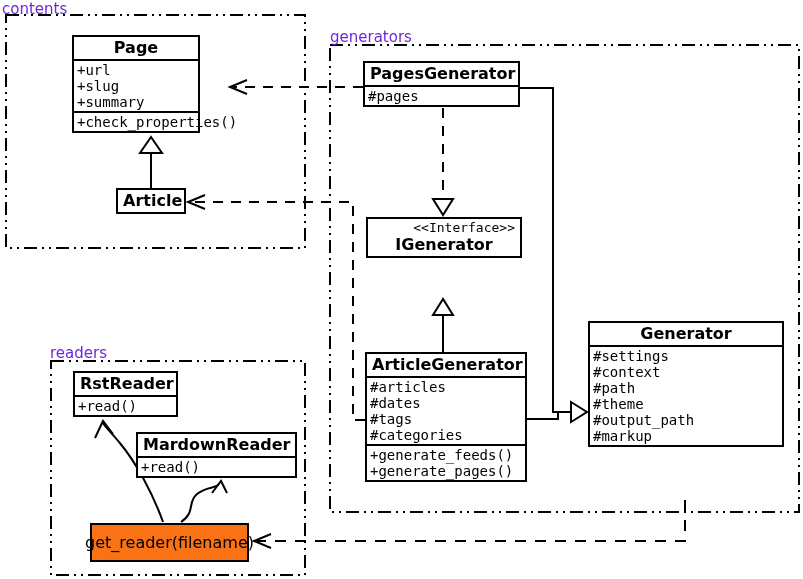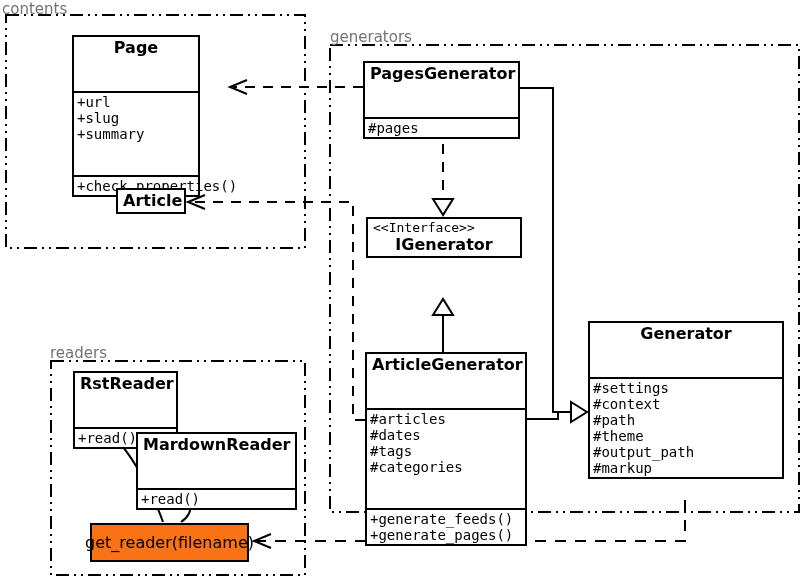--- a/index.html
+++ b/index.html
@@ -2,38 +2,38 @@
 <html><head>
 <meta charset="utf-8">
 <style>
   html,body{margin:0;padding:0;background:#fff;}
   #canvas{
     position:relative;width:803px;height:579px;background:#ffffff;
     font-family:"DejaVu Sans",sans-serif;color:#000;overflow:hidden;
   }
   #wires{position:absolute;left:0;top:0;width:803px;height:579px;}
   .pkg-label{
-    position:absolute;font:15px "DejaVu Sans",sans-serif;color:#737373;
+    position:absolute;font:15px "DejaVu Sans",sans-serif;color:#6d28d9;
     white-space:nowrap;z-index:3;
   }
   .cls{
     position:absolute;background:#fff;border:2px solid #000;
     box-sizing:border-box;z-index:2;
   }
   .cls .title{
     text-align:center;font-weight:bold;font-size:16px;line-height:20px;
     padding:1px 5px;white-space:nowrap;
   }
   .cls .stereo{
-    text-align:left;font-family:"DejaVu Sans Mono",monospace;
+    text-align:right;font-family:"DejaVu Sans Mono",monospace;
     font-size:13px;line-height:15px;font-weight:normal;white-space:nowrap;
   }
   .cls .sect{
     border-top:2px solid #000;padding:1px 3px;
-    font-family:"DejaVu Sans Mono",monospace;font-size:14px;margin-top:32px;
+    font-family:"DejaVu Sans Mono",monospace;font-size:14px;
   }
   .row{line-height:16px;white-space:nowrap;}
   #box-page{left:72px;top:35px;width:128px;}
   #box-article{left:116px;top:188px;width:70px;}
   #box-pagesgen{left:363px;top:61px;width:157px;}
   #box-igen{left:366px;top:217px;width:156px;}
   #box-articlegen{left:365px;top:352px;width:162px;}
   #box-generator{left:588px;top:321px;width:196px;}
   #box-rst{left:73px;top:371px;width:105px;}
   #box-mardown{left:136px;top:432px;width:161px;}

